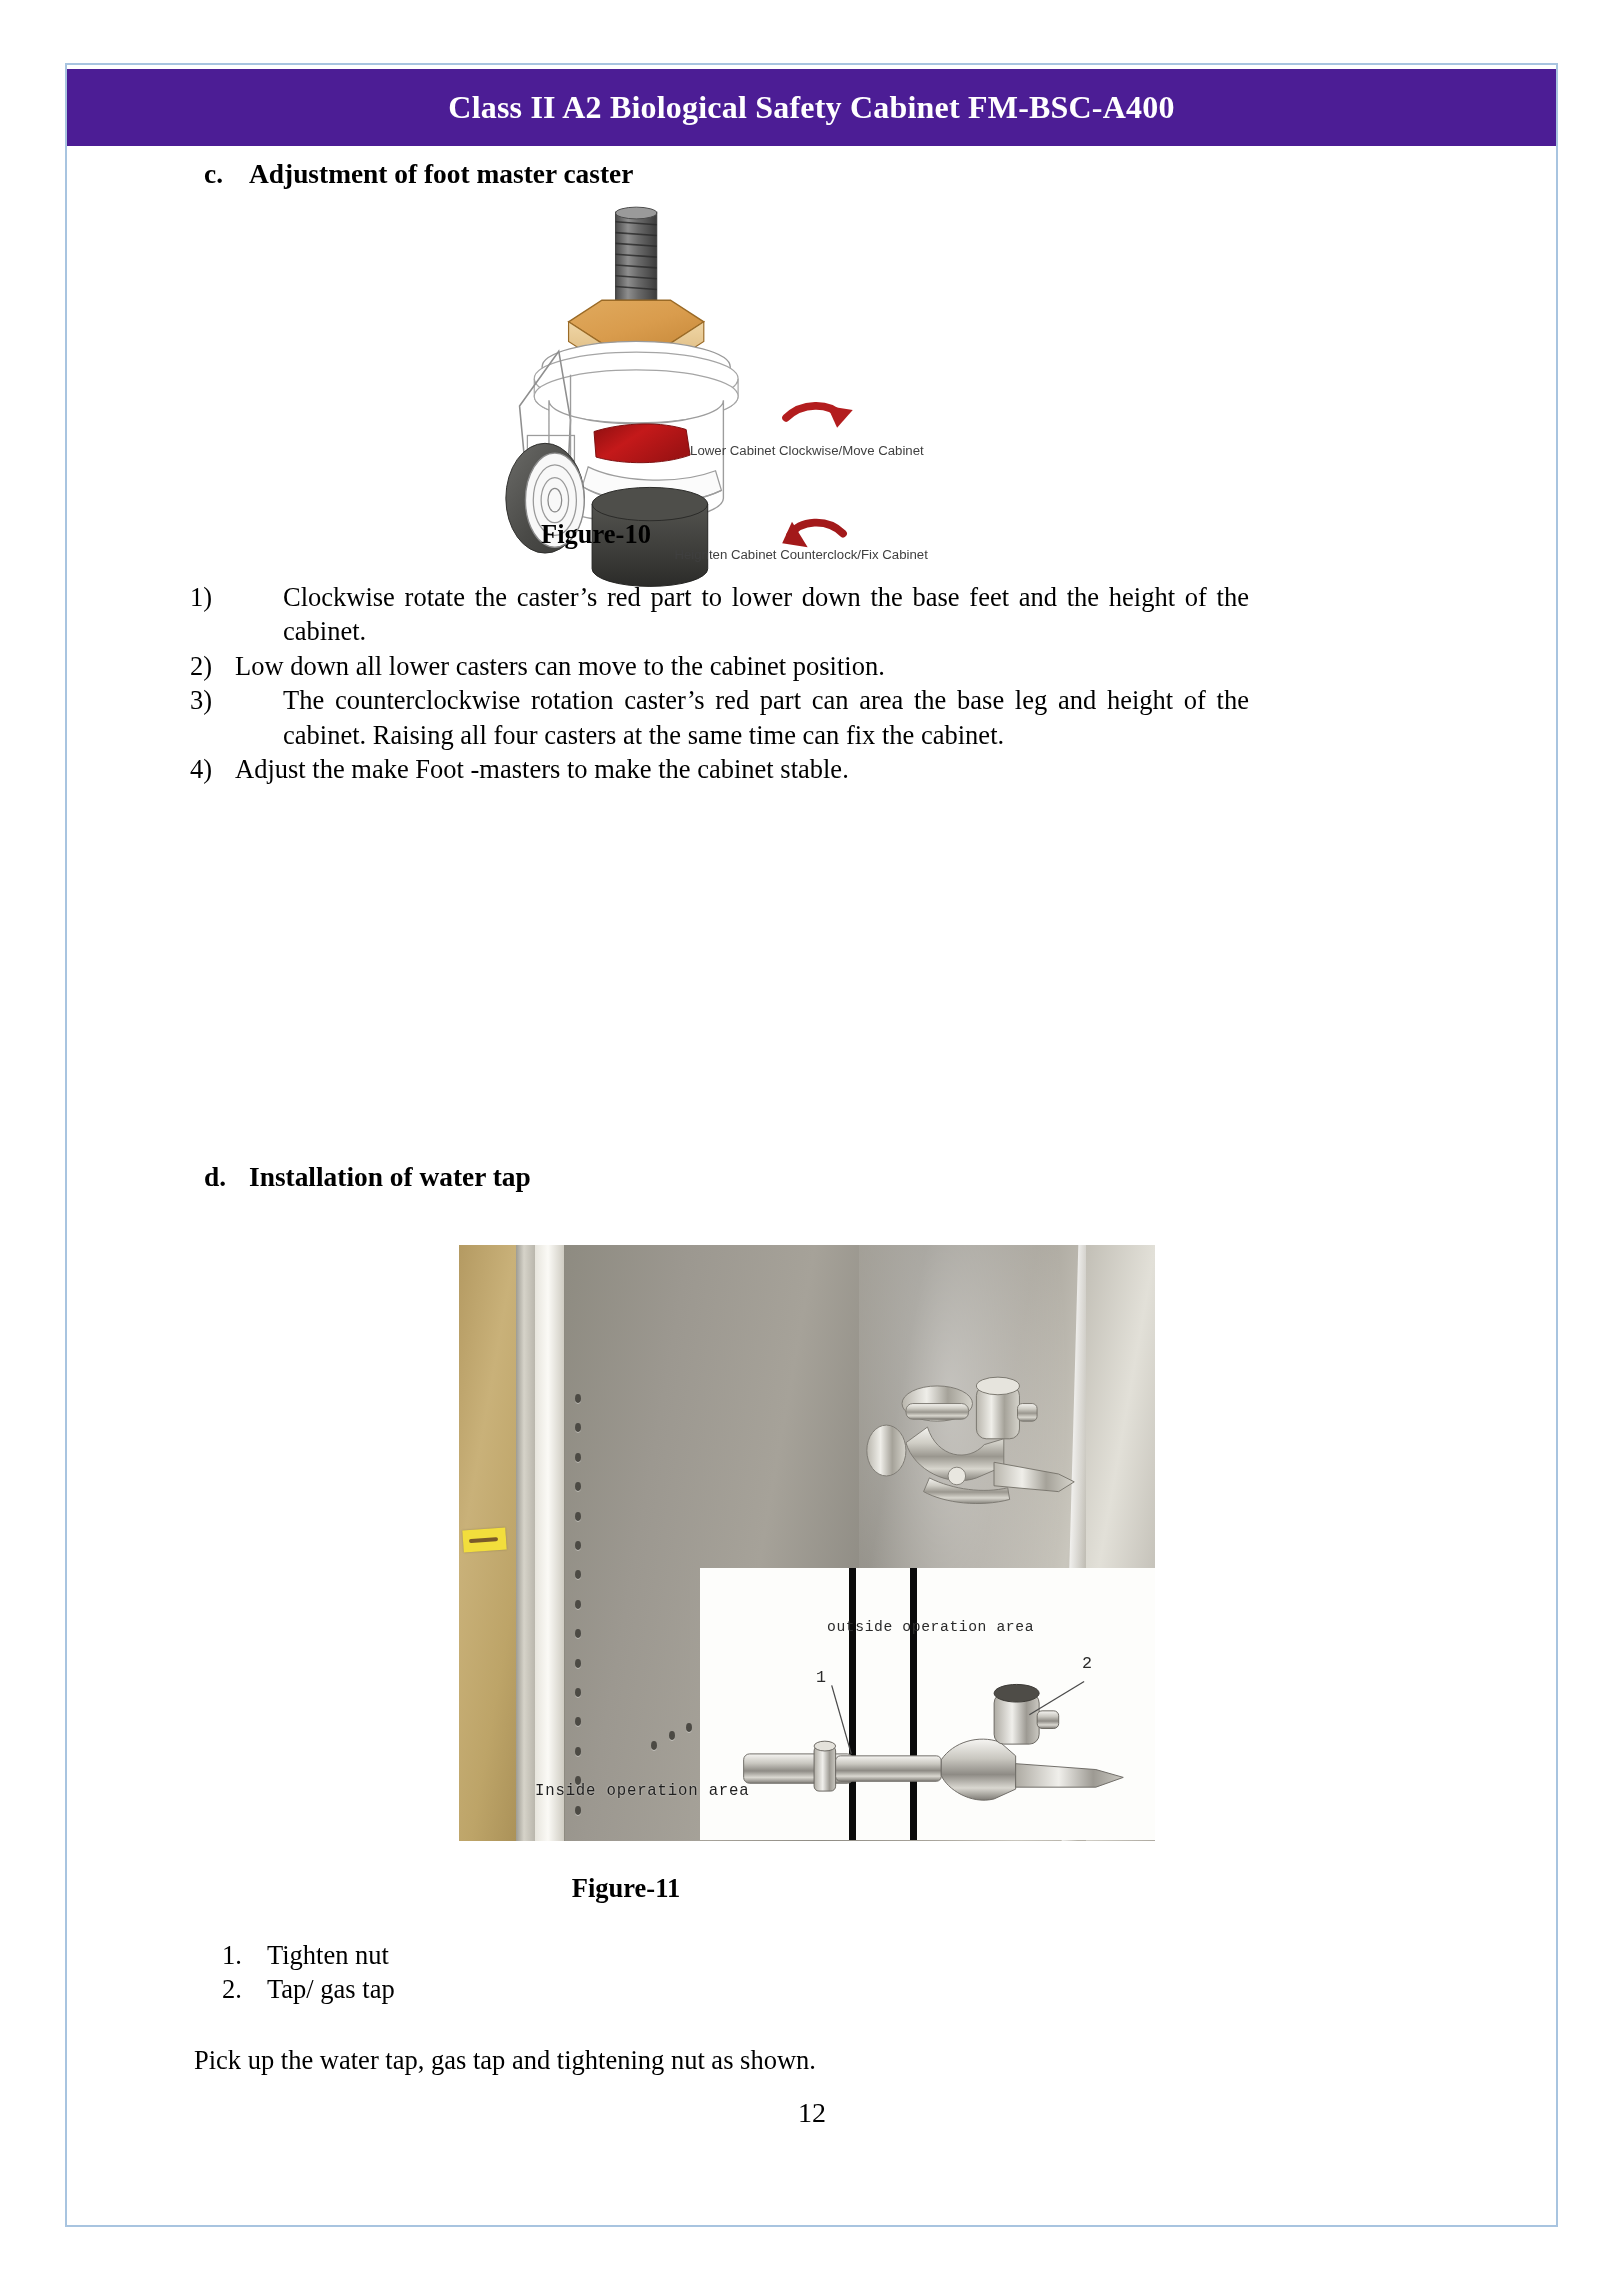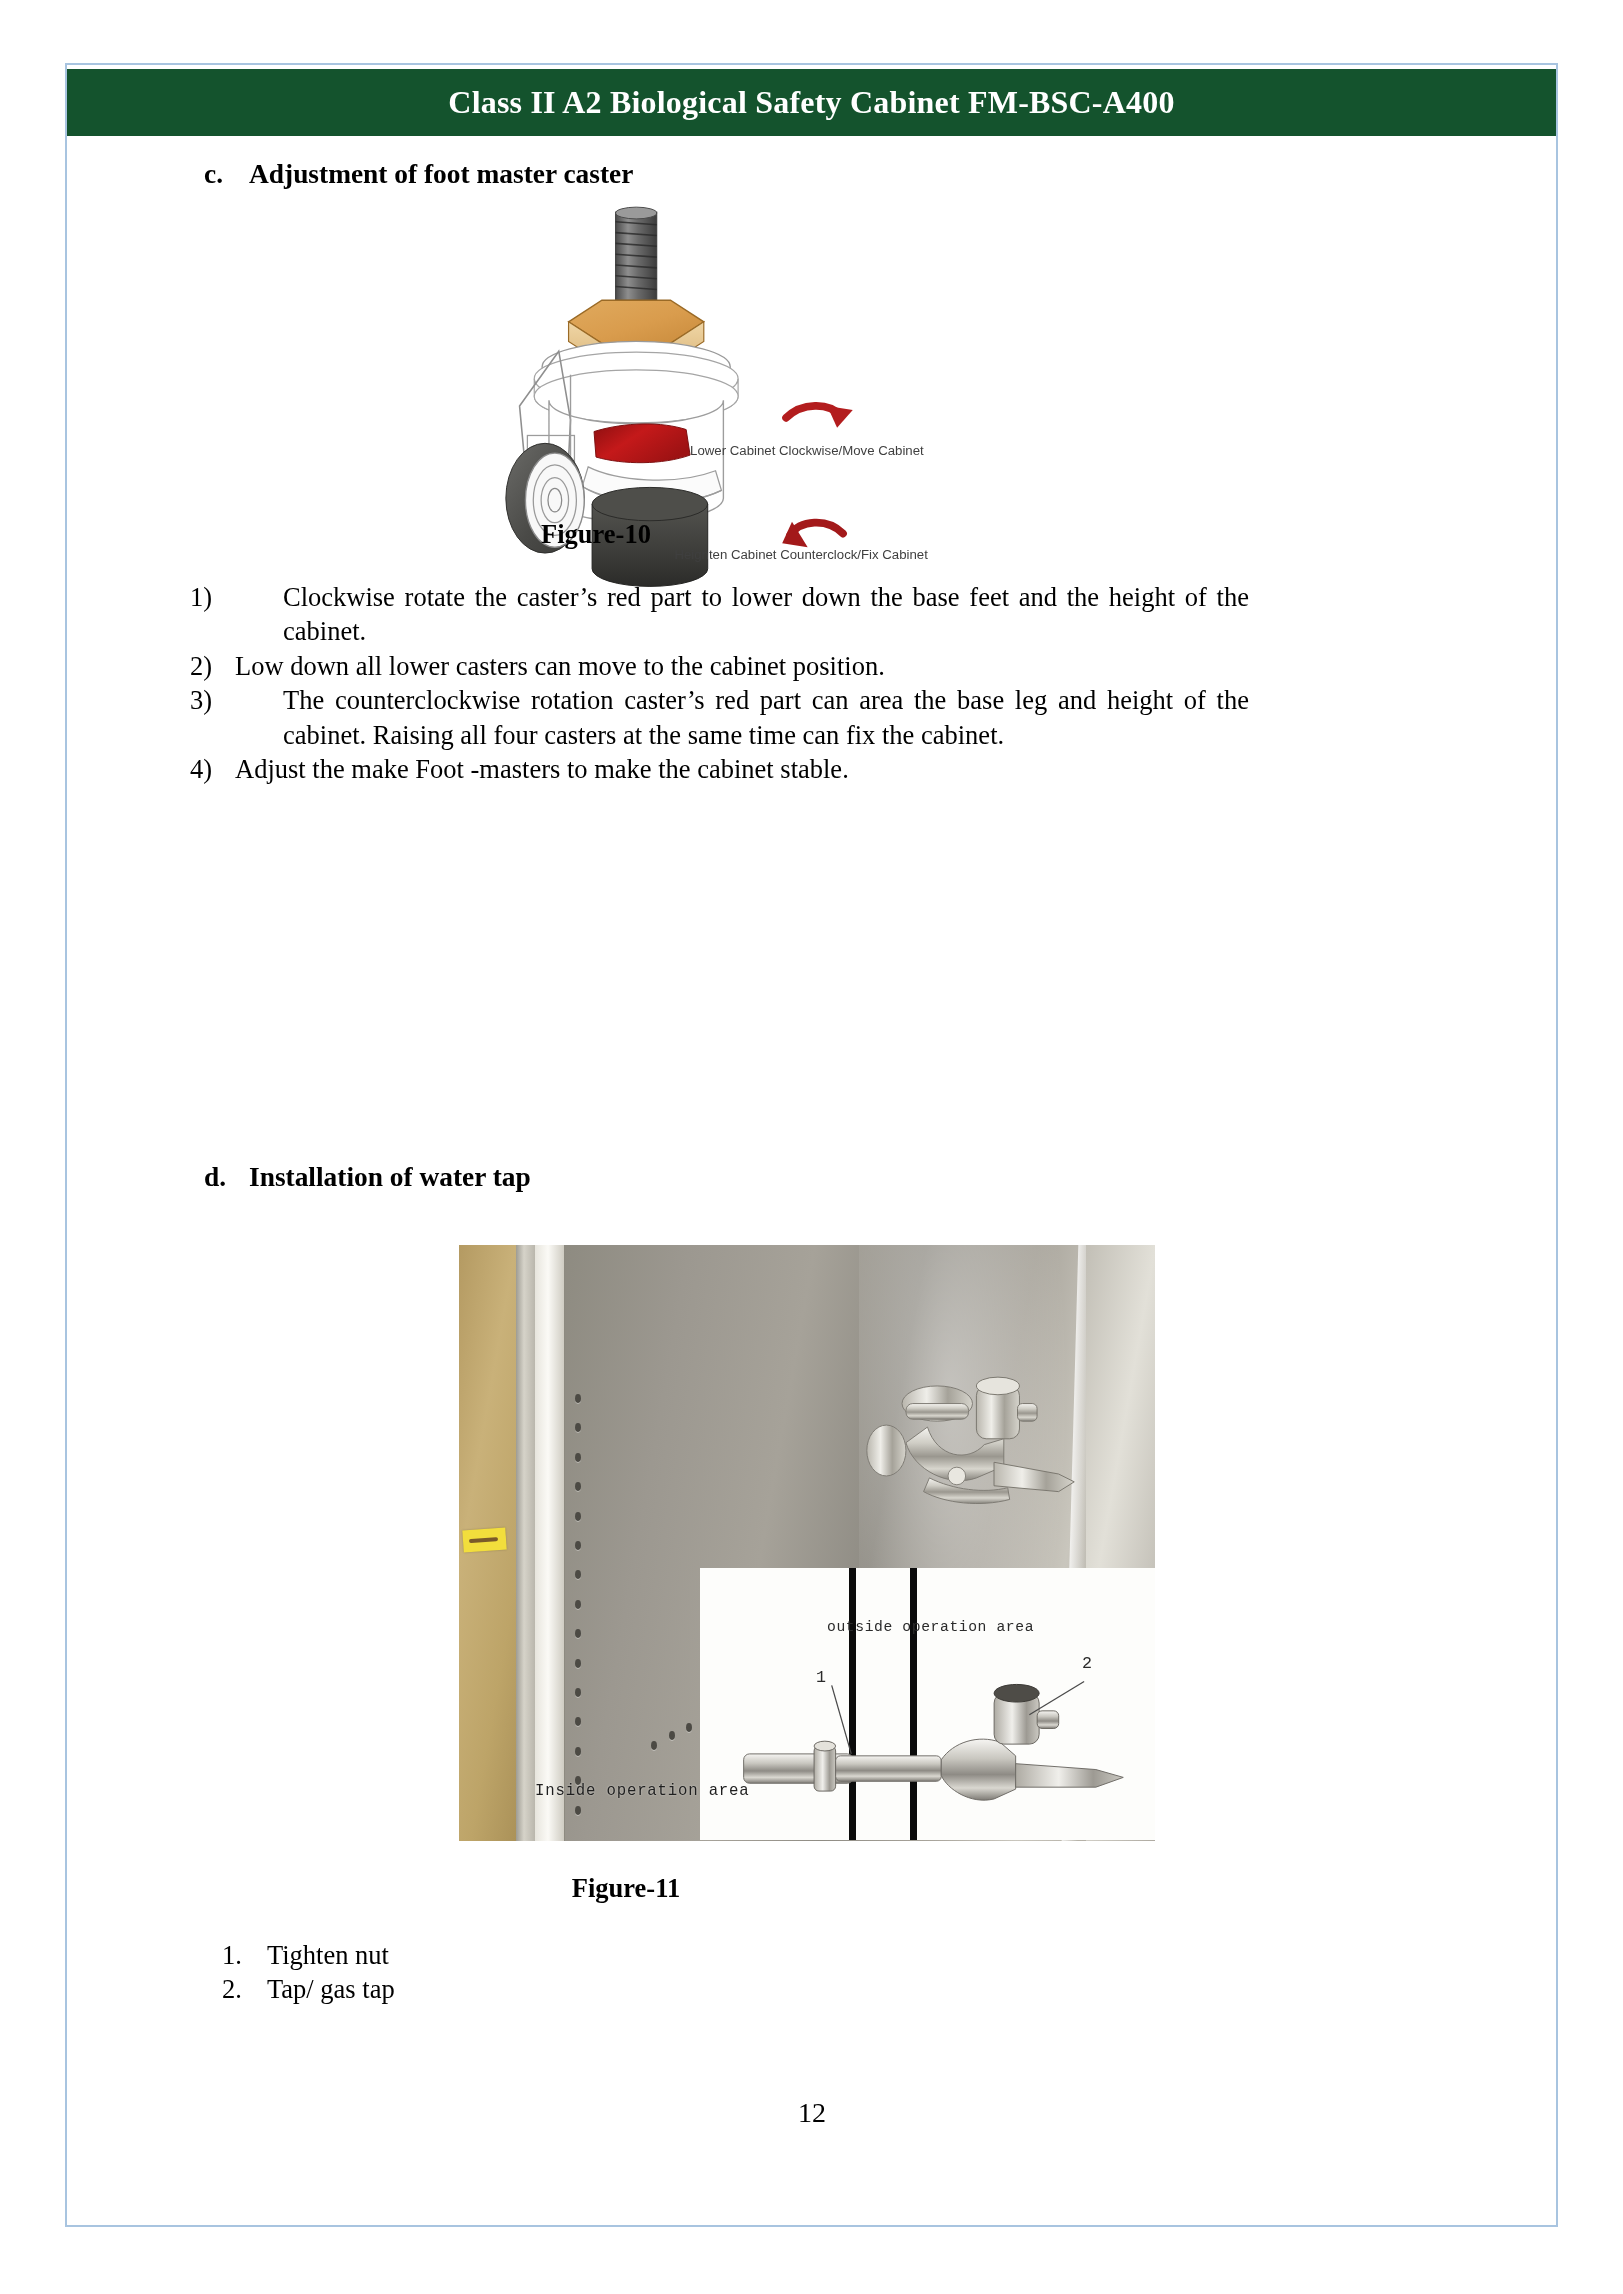--- a/index.html
+++ b/index.html
@@ -27,22 +27,22 @@
     box-sizing: border-box;
     background: #ffffff;
   }
 
   
   #header-bar {
     position: absolute;
     left: 67px;
     top: 69px;
     width: 1489px;
-    height: 67px;
-    background: #14532d;
+    height: 77px;
+    background: #4c1d95;
     display: flex;
     align-items: center;
     justify-content: center;
   }
   #header-title {
     font-family: "Liberation Serif", serif;
     font-weight: bold;
     font-size: 32px;
     color: #ffffff;
     letter-spacing: 0.2px;
@@ -447,17 +447,18 @@
     <div class="li">
       <span class="num">1.</span>
       <span class="txt">Tighten nut</span>
     </div>
     <div class="li">
       <span class="num">2.</span>
       <span class="txt">Tap/ gas tap</span>
     </div>
   </div>
 
+  <div class="bodytext" style="left:127px; top:1908px;">Pick up the water tap, gas tap and tightening  nut as shown.</div>
 
   <div class="pagenum" style="left:549px; top:1960px; width:392px;">12</div>
 
 </div>
 
 
 </body></html>

